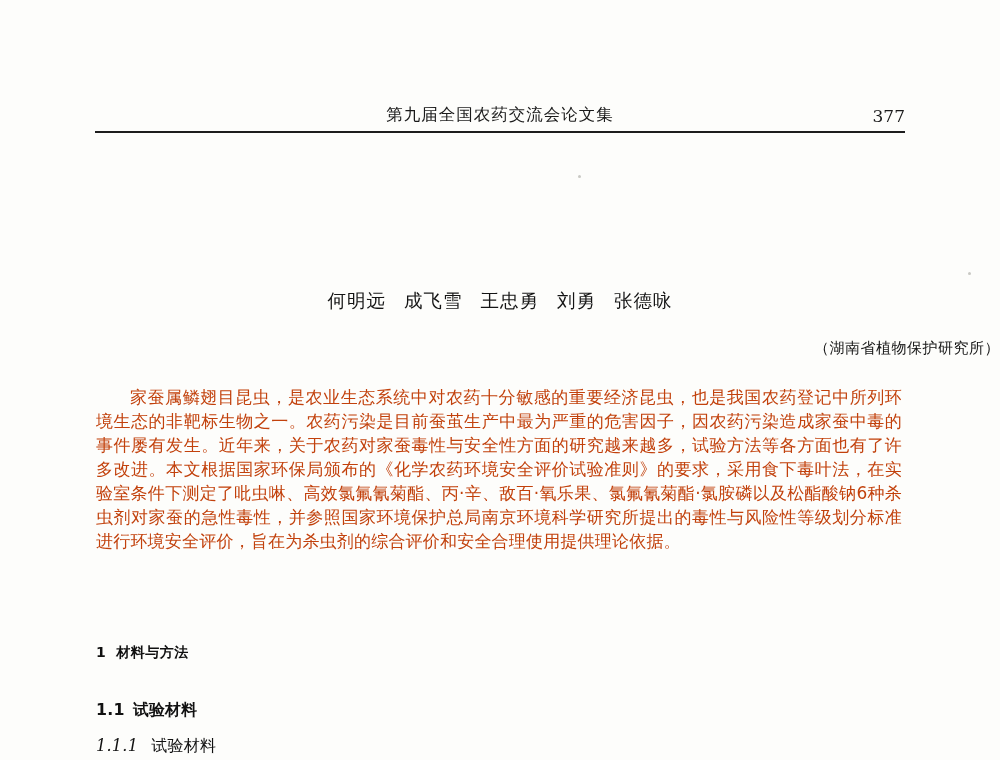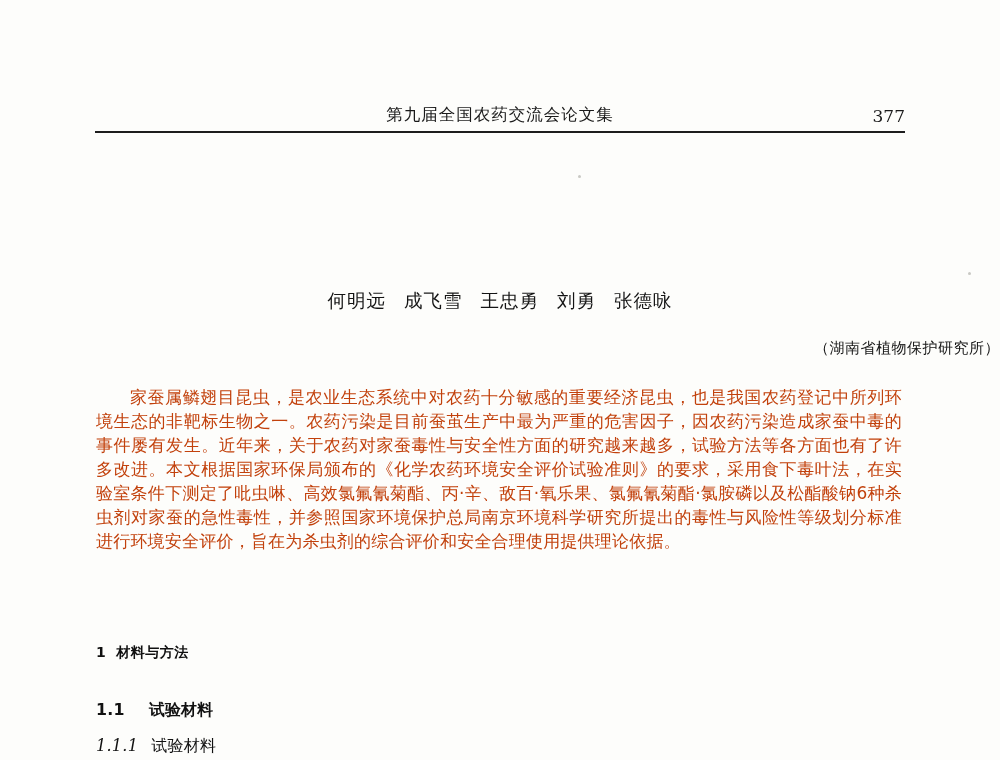--- a/index.html
+++ b/index.html
@@ -115,21 +115,21 @@
   .h1 .num { margin-right: 10px; }
   .h2 {
     position: absolute;
     left: 96px;
     top: 700px;
     font-size: 15.8px;
     font-weight: bold;
     letter-spacing: 0.3px;
     color: #111111;
   }
-  .h2 .num { margin-right: 24px; }
+  .h2 .num { margin-right: 8px; }
   .h3 {
     position: absolute;
     left: 96px;
     top: 736px;
     font-size: 16px;
     letter-spacing: 0.3px;
     color: #111111;
   }
   .h3 .num {
     margin-right: 13px;

